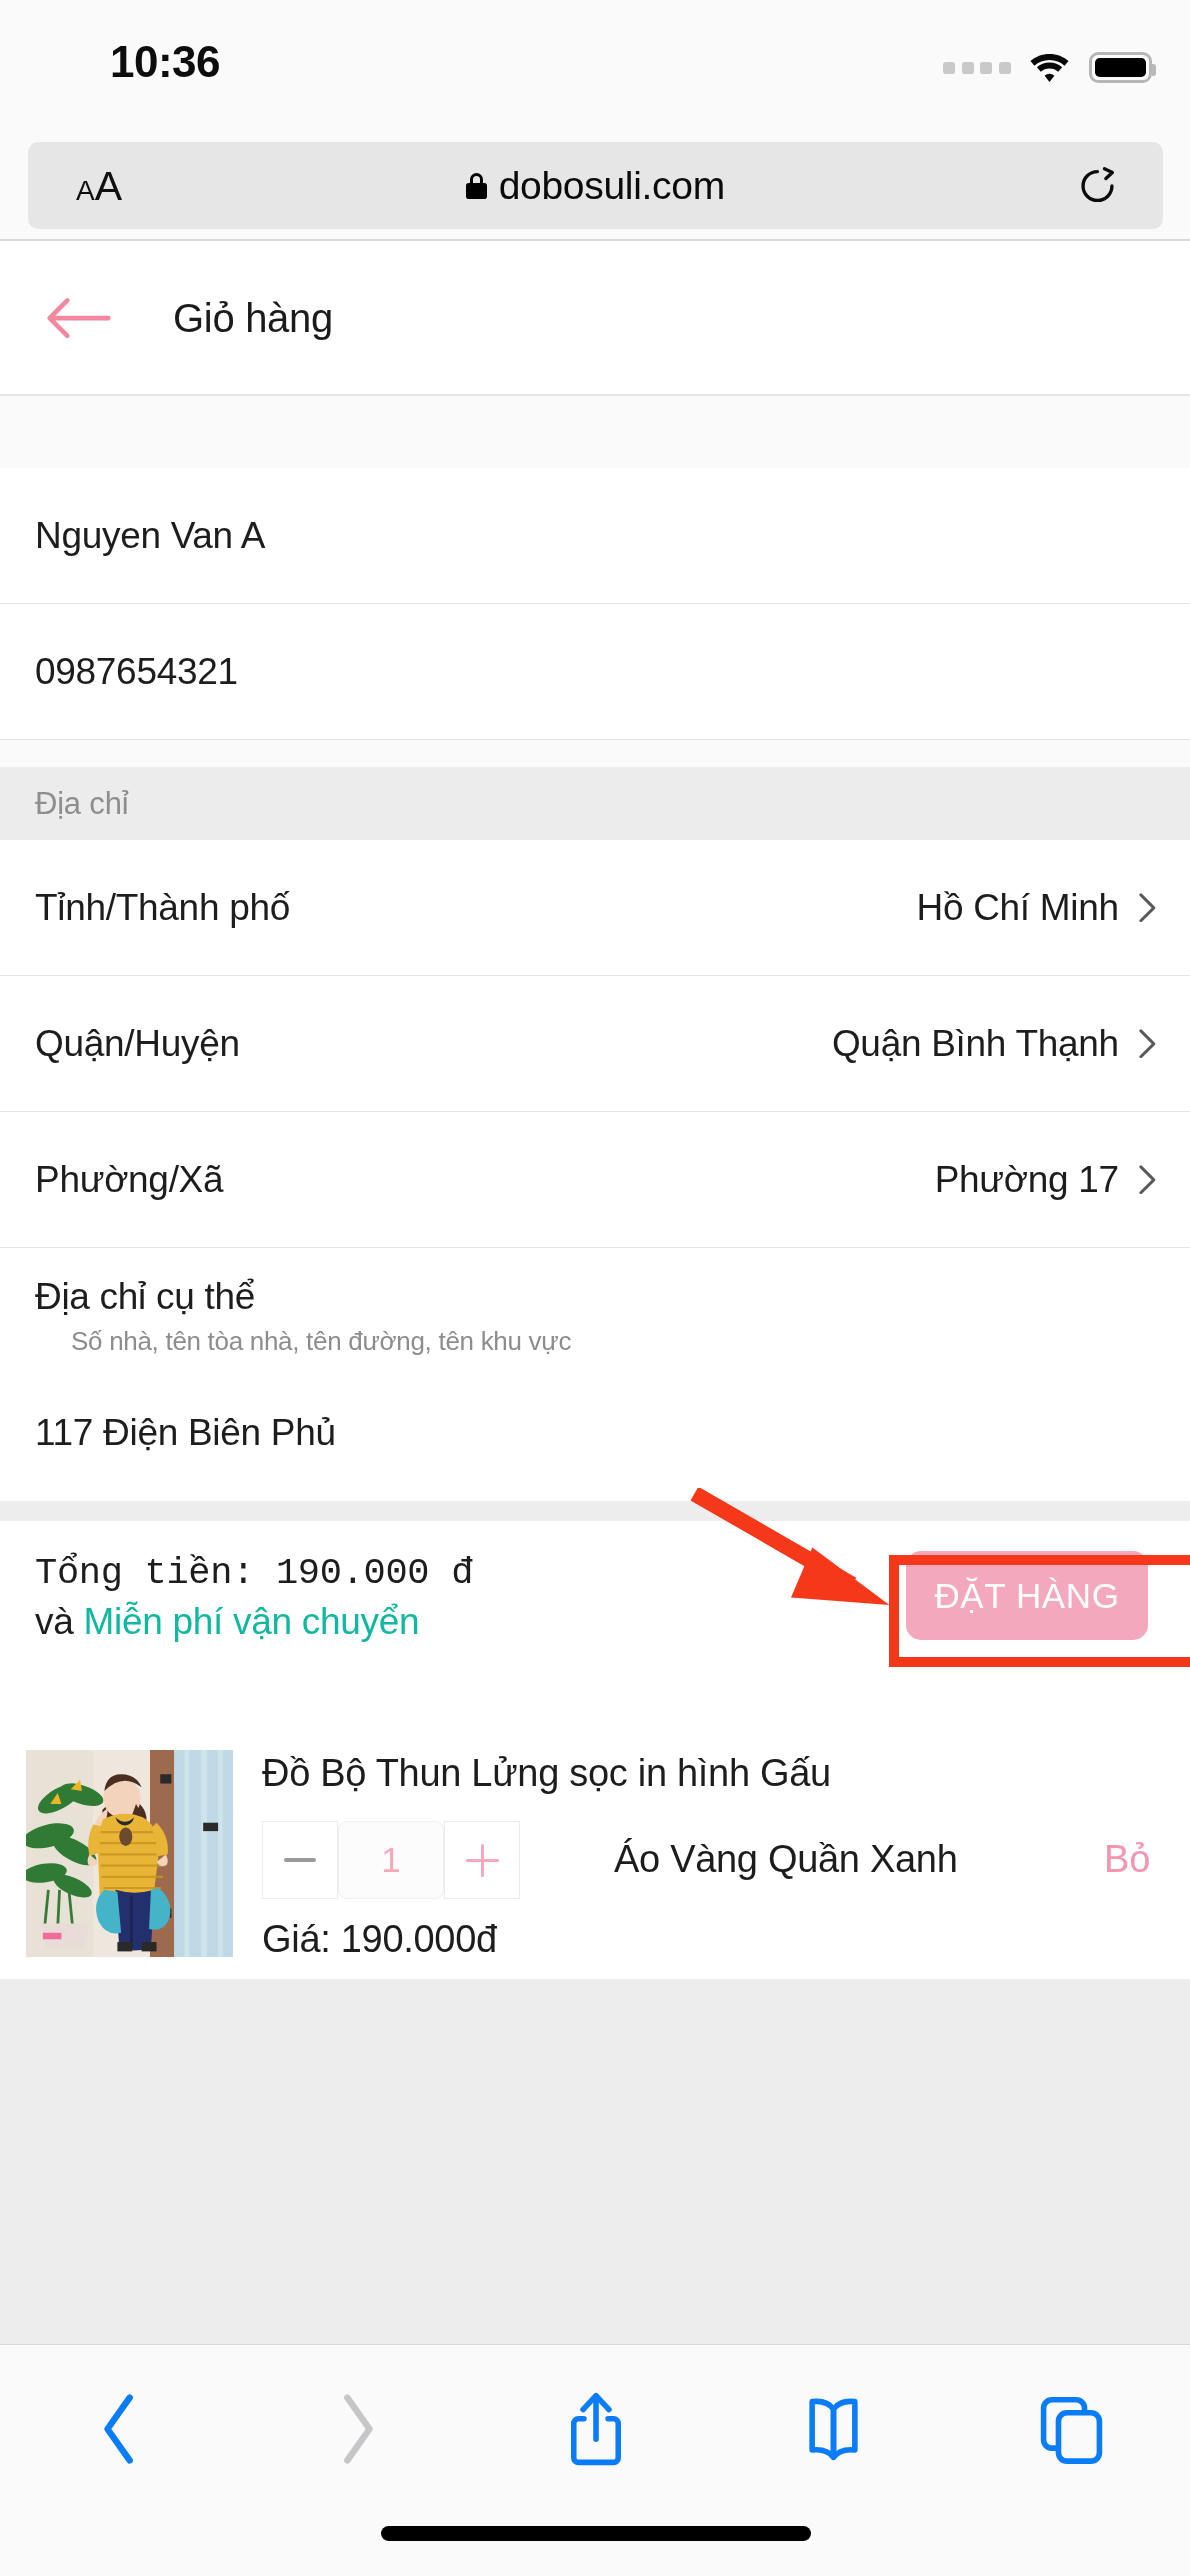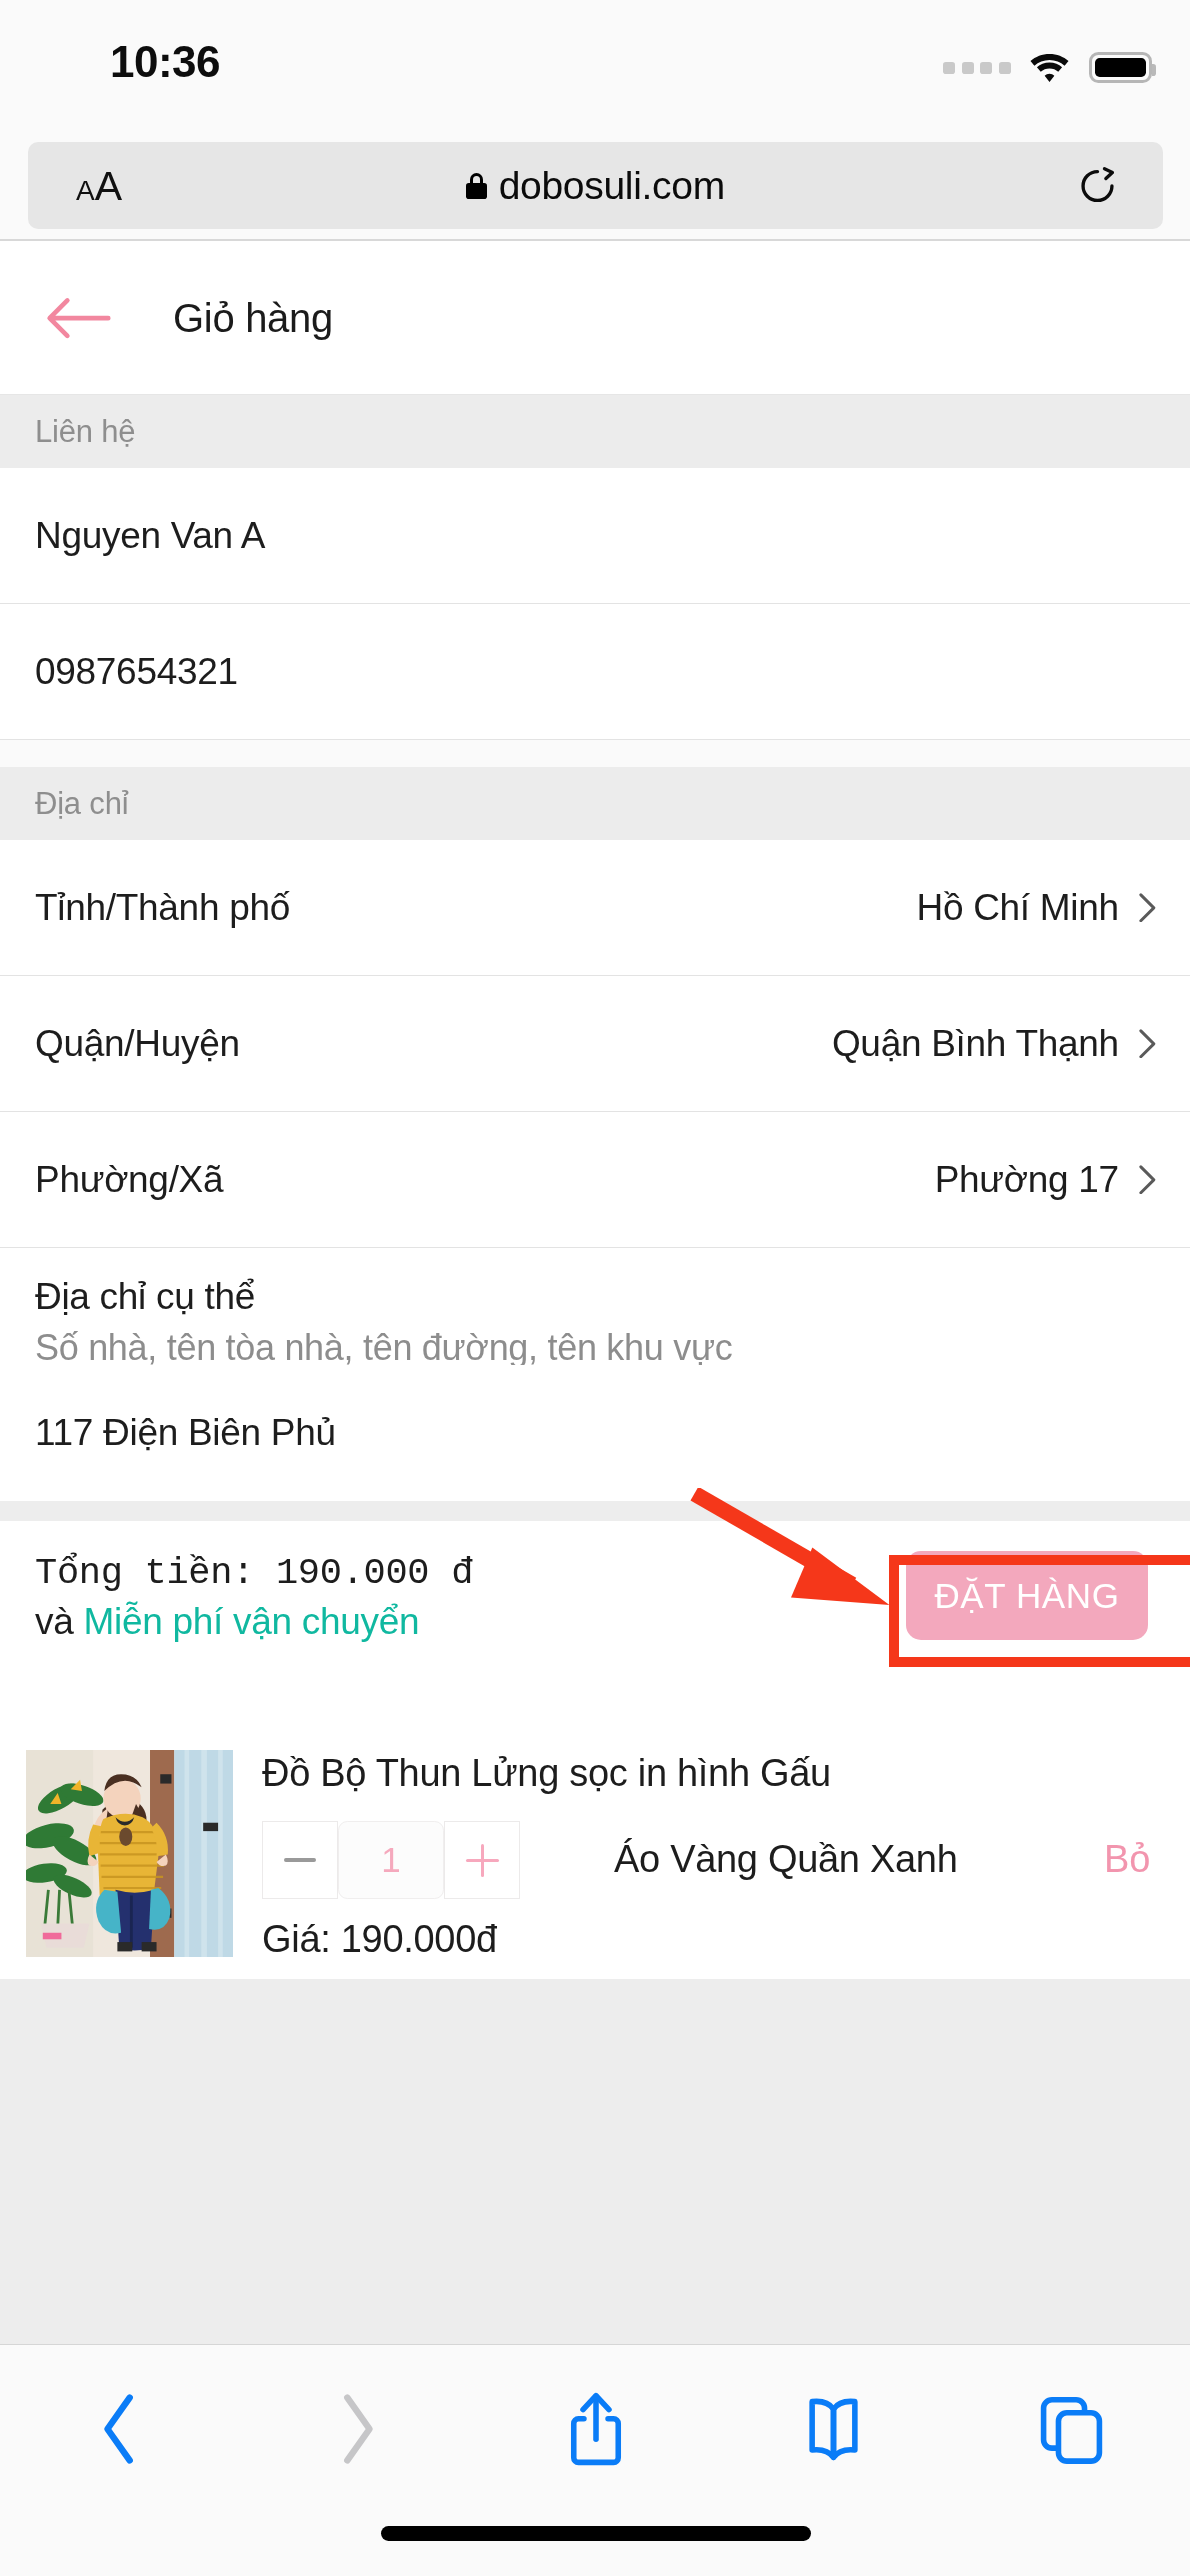--- a/index.html
+++ b/index.html
@@ -52,21 +52,21 @@
                   display:flex; align-items:center; padding:0 35px; letter-spacing:-0.2px; }
   .row { width:1191px; background:#fff; display:flex; align-items:center; justify-content:space-between;
          padding:0 35px; border-bottom:1.9px solid #e3e3e3; }
   .row .lbl { font-size:37px; color:#1d1d1d; letter-spacing:-0.3px; }
   .row .val-wrap { display:flex; align-items:center; gap:20.5px; }
   .row .val { font-size:37px; color:#1d1d1d; letter-spacing:-0.3px; }
   .chev { width:16.7px; height:30px; }
   .plain-value { font-size:37px; color:#1d1d1d; letter-spacing:-0.3px; }
   .detail-block { width:1191px; background:#fff; padding:26px 35px 22px; }
   .detail-title { font-size:37px; color:#1d1d1d; letter-spacing:-0.3px; line-height:1.25; }
-  .detail-hint { font-size:36px; color:#8d8d8d; letter-spacing:-0.3px; line-height:1.35; margin-top:3.7px; }
+  .detail-hint { font-size:26px; color:#8d8d8d; letter-spacing:-0.3px; line-height:1.35; margin-top:3.7px;margin-left:36px; }
 
   
   .total-bar { position:absolute; left:0; width:1191px; background:#fff; }
   .total-text { position:absolute; left:35px; top:28px; }
   .total-line1 { font-size:37px; color:#1d1d1d; letter-spacing:-0.3px; line-height:1.32;font-family:Liberation Mono, monospace; }
   .total-line2 { font-size:37px; color:#1d1d1d; letter-spacing:-0.3px; line-height:1.32; }
   .ship-free { color:#10b8a0; }
   .order-btn { position:absolute; right:43px; top:30px; width:242px; height:89px; background:#f3a8bd;
                border:none; border-radius:15px; color:#fff; font-size:35px; letter-spacing:0.6px;
                font-family:"Liberation Sans", sans-serif; display:flex; align-items:center; justify-content:center; }
@@ -155,21 +155,20 @@
   <div class="page-header">
     <span class="back-arrow">
       <svg viewBox="0 0 72 54">
         <path d="M68 27H6M24 8L5 27l19 19" fill="none" stroke="#f2879f" stroke-width="5" stroke-linecap="round" stroke-linejoin="round"></path>
       </svg>
     </span>
     <div class="page-title">Giỏ hàng</div>
   </div>
   <div class="bar-sep" style="top:394px; background:#e6e6e6;"></div>
 
-  <div class="section-head" style="position:absolute; top:395px; height:73px;">Liên hệ</div>
 
   <div class="row" style="position:absolute; top:468px; height:136px;">
     <span class="plain-value">Nguyen Van A</span>
   </div>
 
   <div class="row" style="position:absolute; top:604px; height:136px;">
     <span class="plain-value">0987654321</span>
   </div>
 
   <div class="section-head" style="position:absolute; top:767px; height:73px;">Địa chỉ</div>

